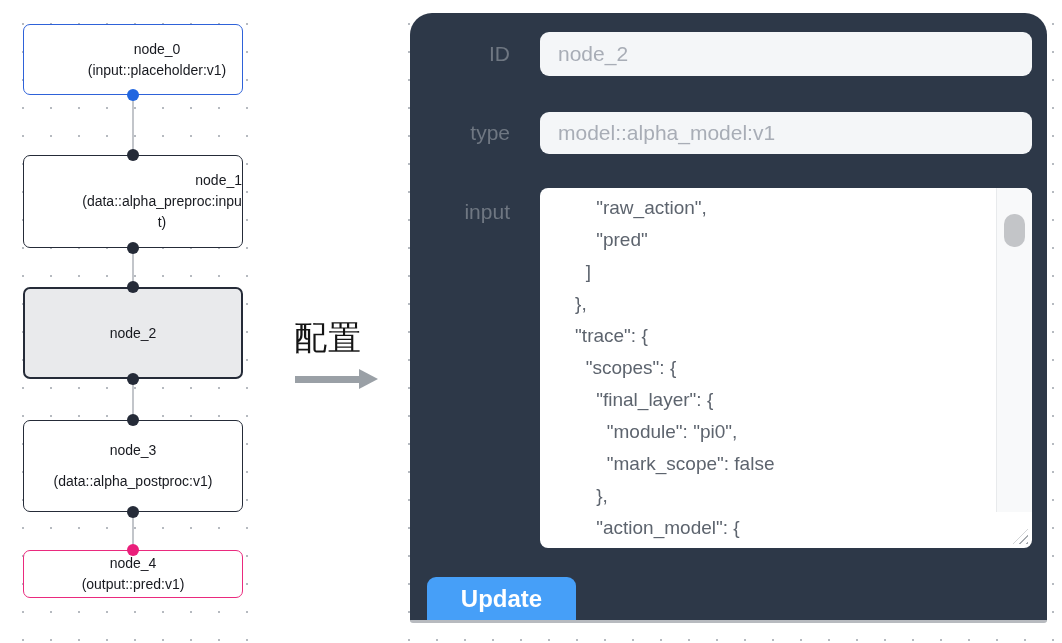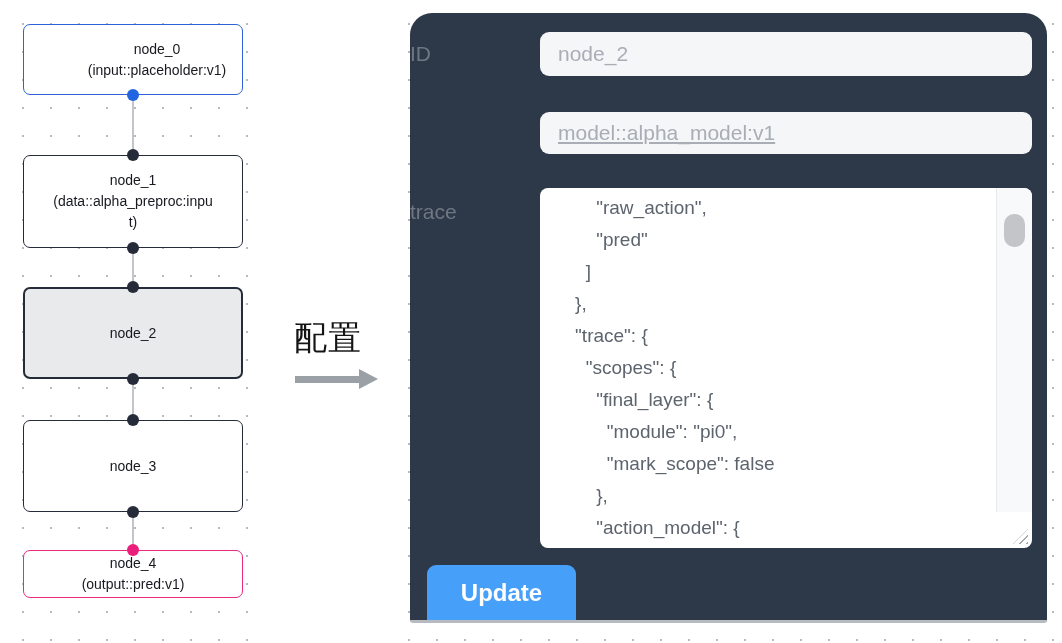--- a/index.html
+++ b/index.html
@@ -18,21 +18,21 @@
   
   .canvas { position:absolute; left:0; top:0; width:280px; height:643px; z-index:1; }
 
   .node { position:absolute; left:23px; width:220px; background:#ffffff;
     border:1.6px solid #252b38; border-radius:7px;
     display:flex; flex-direction:column; justify-content:center; align-items:center;
     text-align:center; color:#17191f; z-index:2; }
   .node-title { font-size:14px; line-height:21px; }
   .node-subtitle { font-size:14px; line-height:21px; max-width:160px; word-break:break-all; }
   .node-0 { top:24px;  height:71px; border-color:#2e62d9;padding-left:48px; }
-  .node-1 { top:155px; height:93px; }
+  .node-1 { top:155px; height:93px;align-items:flex-end; }
   .node-2 { top:287px; height:92px; background:#e9eaec; border-width:2.4px; }
   .node-3 { top:420px; height:92px;gap:10px; }
   .node-4 { top:550px; height:48px; border-color:#ea2a7e; }
 
   .edge { position:absolute; left:132px; width:2px; background:#c2c5ca; z-index:1; }
   .edge-1 { top:95px;  height:60px; }
   .edge-2 { top:248px; height:39px; }
   .edge-3 { top:379px; height:41px; }
   .edge-4 { top:512px; height:38px; }
 
@@ -49,45 +49,45 @@
   .arrow { display:flex; align-items:center; margin-top:8px; margin-left:1px; }
   .arrow-shaft { width:64px; height:7px; background:#9aa0a6; }
   .arrow-head { width:0; height:0; border-left:19px solid #9aa0a6;
     border-top:10px solid transparent; border-bottom:10px solid transparent; }
 
   
   .panel { position:absolute; left:410px; top:13px; width:637px; height:610px;
     background:#2d3848; border-radius:22px 22px 3px 3px;
     border-bottom:3px solid #b7babf; z-index:2; }
 
-  .field-label { position:absolute; left:0; width:100px; 
+  .field-label { position:absolute; left:0; width:100px; text-align:right;
     color:#6f7782; font-size:21px; }
   .label-id     { top:19px;  height:44px; line-height:44px; }
   .label-type   { top:99px;  height:42px; line-height:42px; }
   .label-config { top:184px; height:30px; line-height:30px; }
 
   .text-input { position:absolute; left:130px; width:492px; height:44px;
     background:#f4f6f8; border:none; outline:none; border-radius:9px;
     font-family:inherit; font-size:21px; color:#a8adb6; padding:0 18px; }
   .input-id   { top:19px; }
-  .input-type { top:99px; height:42px;text-decoration:underline; }
+  .input-type { top:99px; height:42px; }
 
   .config-box { position:absolute; left:130px; top:175px; width:492px; height:360px;
     background:#ffffff; border-radius:8px; overflow:hidden; }
   .config-text { margin:0; padding:4px 40px 0 14px; font-family:inherit;
     font-size:19px; line-height:32px; color:#5d646e; white-space:pre; }
   .config-scrollbar { position:absolute; top:0; right:0; bottom:36px; width:36px;
     background:#f8f9fa; border-left:1px solid #e8eaec; }
   .config-thumb { position:absolute; top:26px; left:7px; width:21px; height:33px;
     border-radius:10px; background:#c3c5c8; }
   .resize-grip { position:absolute; right:4px; bottom:4px; width:15px; height:15px;
     clip-path:polygon(100% 0,100% 100%,0 100%);
     background:repeating-linear-gradient(-45deg,#a7abb0 0 1.5px,transparent 1.5px 5px); }
 
-  .update-btn { position:absolute; left:17px; bottom:0; width:149px; height:55px;
+  .update-btn { position:absolute; left:17px; bottom:0; width:149px; height:43px;
     background:#469ff8; color:#ffffff; border:none; border-radius:9px 9px 0 0;
     font-family:inherit; font-size:24px; font-weight:600; cursor:pointer; }
 </style>
 </head>
 <body>
 
 <div class="stage">
 
   <div class="dots dots-left"></div>
   <div class="dots dots-right"></div>
@@ -105,20 +105,21 @@
     </div>
     <div class="node node-1">
       <div class="node-title">node_1</div>
       <div class="node-subtitle">(data::alpha_preproc:input)</div>
     </div>
     <div class="node node-2">
       <div class="node-title">node_2</div>
     </div>
     <div class="node node-3">
       <div class="node-title">node_3</div>
+      <div class="node-subtitle">(data::alpha_postproc:v1)</div>
     </div>
     <div class="node node-4">
       <div class="node-title">node_4</div>
       <div class="node-subtitle">(output::pred:v1)</div>
     </div>
 
     <div class="port port-blue p1"></div>
     <div class="port p2"></div>
     <div class="port p3"></div>
     <div class="port p4"></div>
@@ -134,23 +135,24 @@
       <div class="arrow-shaft"></div>
       <div class="arrow-head"></div>
     </div>
   </div>
 
   <div class="panel">
 
     <div class="field-label label-id">ID</div>
     <input class="text-input input-id" value="node_2" style="">
 
+    <div class="field-label label-type">type</div>
     <input class="text-input input-type" value="model::alpha_model:v1" style="">
 
-    <div class="field-label label-config">trace</div>
+    <div class="field-label label-config">input</div>
 
     <div class="config-box">
       <pre class="config-text">        "raw_action",
         "pred"
       ]
     },
     "trace": {
       "scopes": {
         "final_layer": {
           "module": "pi0",

